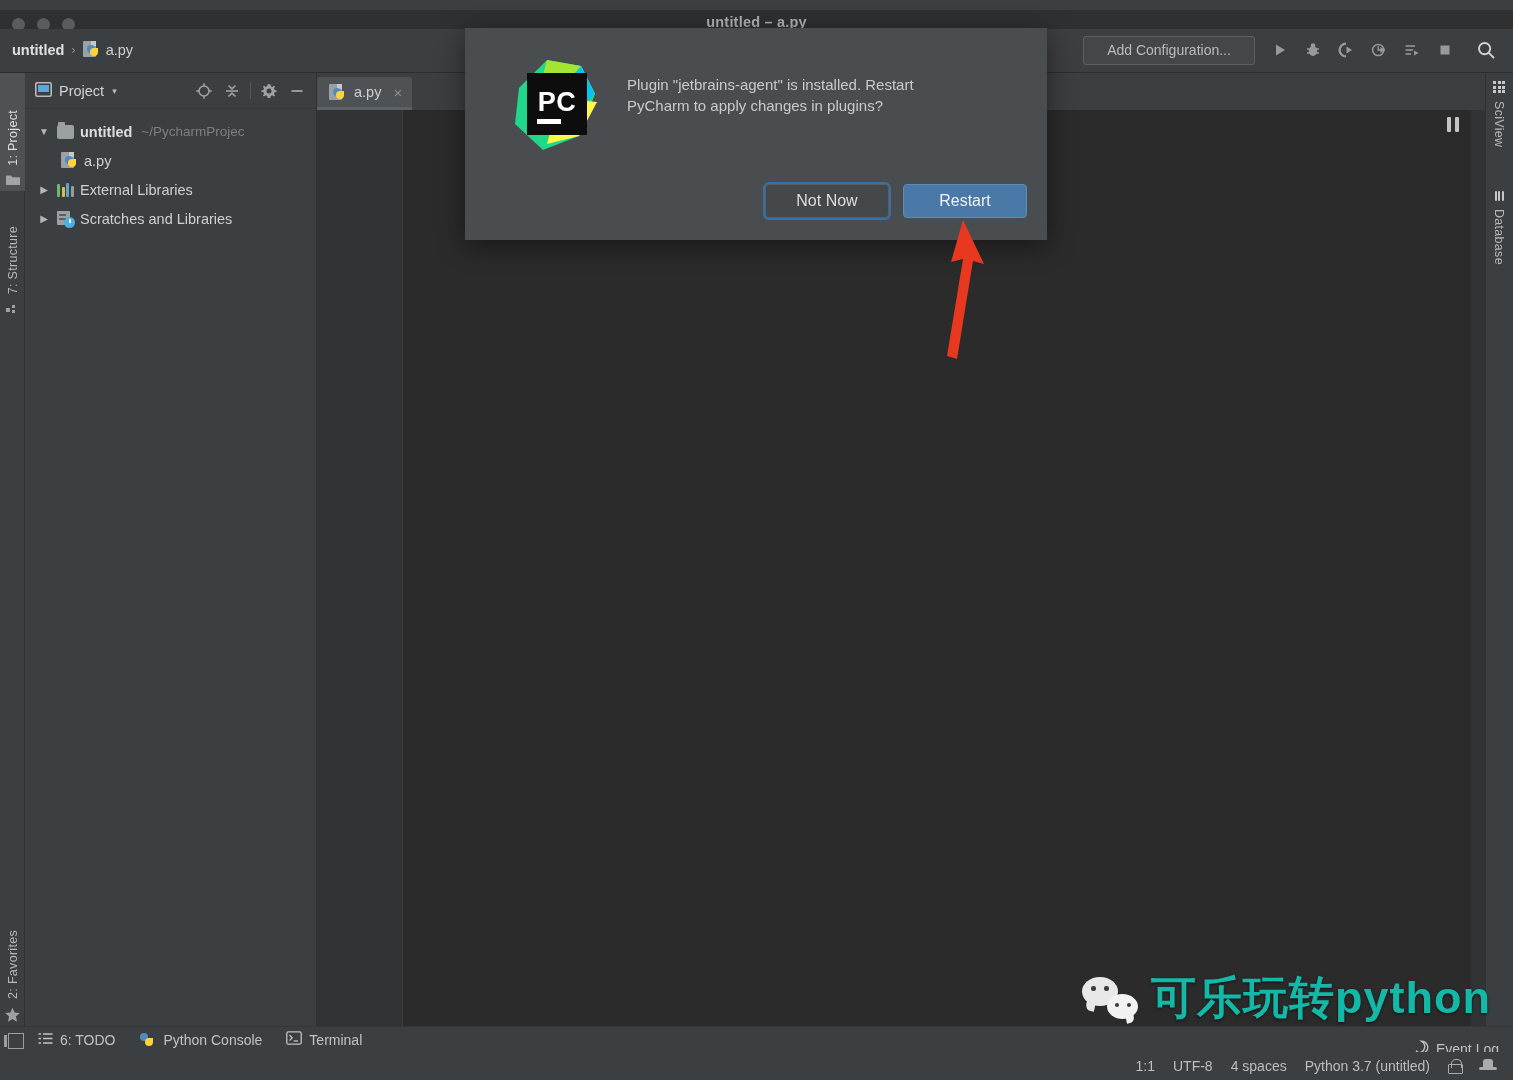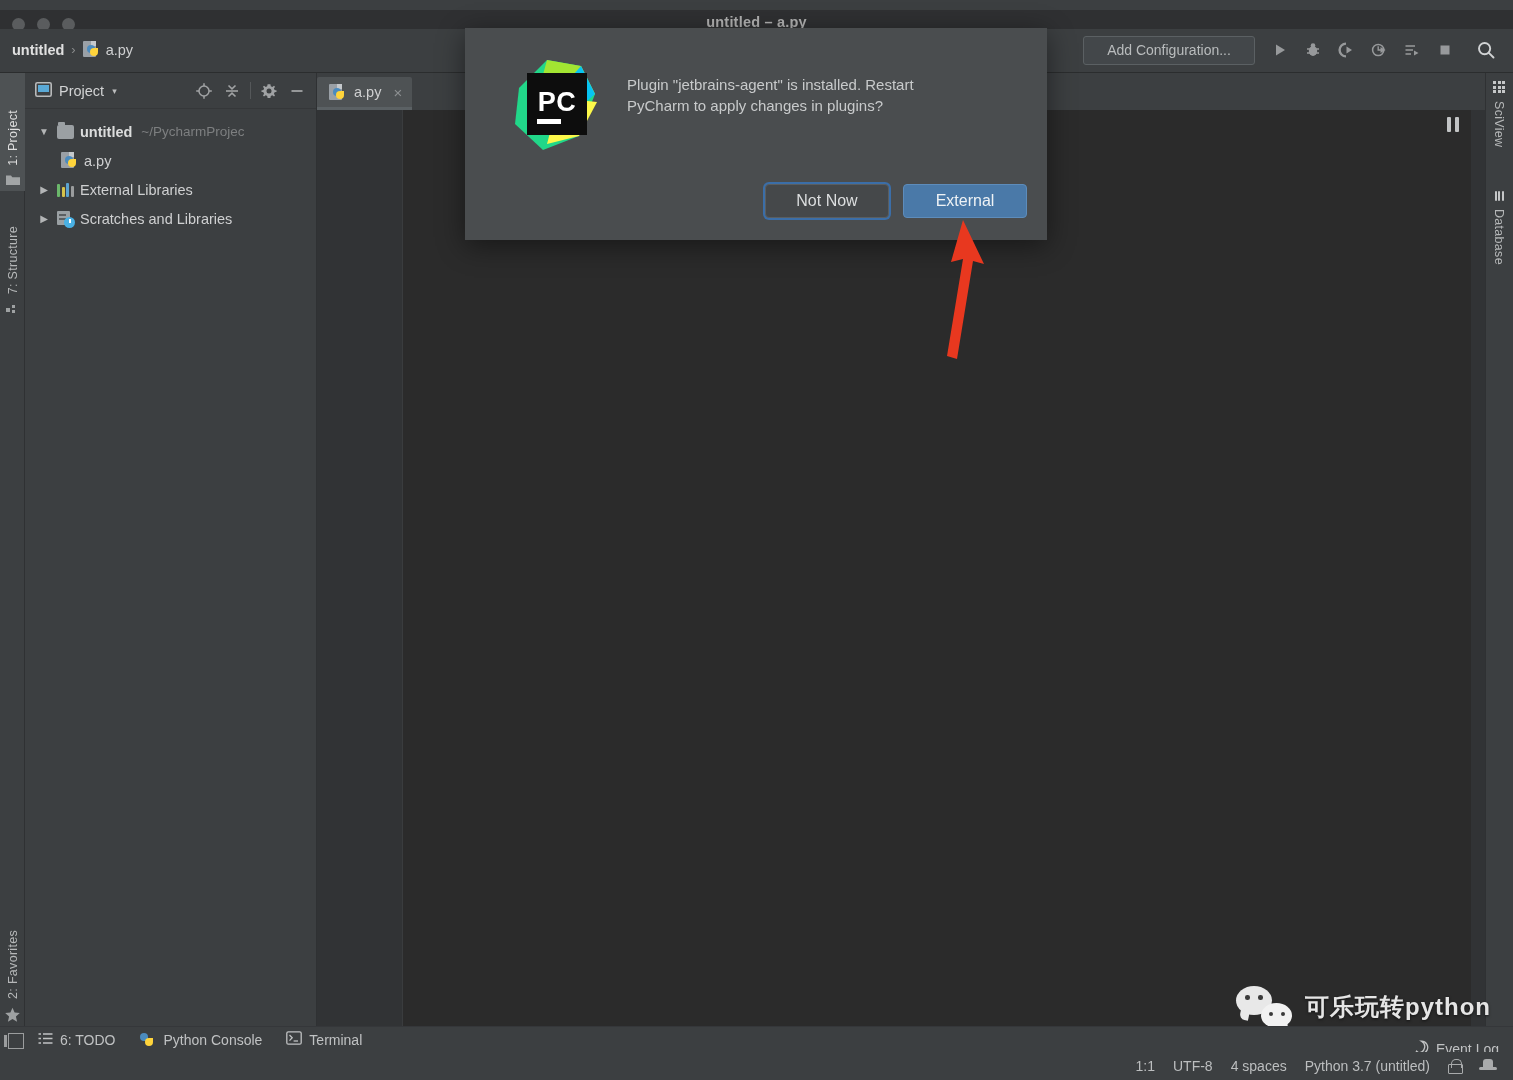--- a/index.html
+++ b/index.html
@@ -208,21 +208,21 @@
   .lock-ico:before { content:""; position:absolute; left:0; bottom:0; width:13px; height:8px; border:1.6px solid #bcbebf; border-radius:1px; }
   .lock-ico:after { content:""; position:absolute; left:3px; top:0; width:9px; height:8px; border:1.6px solid #bcbebf; border-bottom:none; border-radius:5px 5px 0 0; }
   .hat-ico { width: 18px; height: 14px; position: relative; opacity: .85; }
   .hat-ico:before { content:""; position:absolute; left:4px; top:0; width:10px; height:8px; background:#bcbebf; border-radius:3px 3px 0 0; }
   .hat-ico:after { content:""; position:absolute; left:0; top:8px; width:18px; height:3px; background:#bcbebf; border-radius:2px; }
 
   
   .watermark {
     position: absolute; right: 22px; bottom: 52px;
     display: flex; align-items: center; gap: 13px;
-    color: #e5e5e5; font-size: 24px; font-weight: bold;
+    color: #14b8a6; font-size: 45px; font-weight: bold;
     text-shadow: 0 1px 3px rgba(0,0,0,.6);
     letter-spacing: 1px;
     margin-top: 40px;
   }
   .wechat { position: relative; width: 56px; height: 42px; }
   .wechat .b1 {
     position: absolute; left: 0; top: 0; width: 36px; height: 29px;
     background: #e8e8e8; border-radius: 50%;
   }
   .wechat .b1:after {
@@ -600,21 +600,21 @@
             <div class="pc-text">PC</div>
             <div class="dash"></div>
           </div>
         </div>
       </div>
       <div class="dlg-body">
         <div class="dlg-text">Plugin "jetbrains-agent" is installed. Restart PyCharm to apply changes in plugins?</div>
       </div>
       <div class="dlg-actions">
         <div class="btn btn-secondary">Not Now</div>
-        <div class="btn btn-primary">External</div>
+        <div class="btn btn-primary">Restart</div>
       </div>
     </div>
   </div>
 
   <svg class="arrow" viewBox="0 0 70 145">
     <path d="M33 2 L54 46 L43 43 L27 141 L17 138 L33 41 L21 44 Z" fill="#e8381f"></path>
   </svg>
 
 </div>
 

